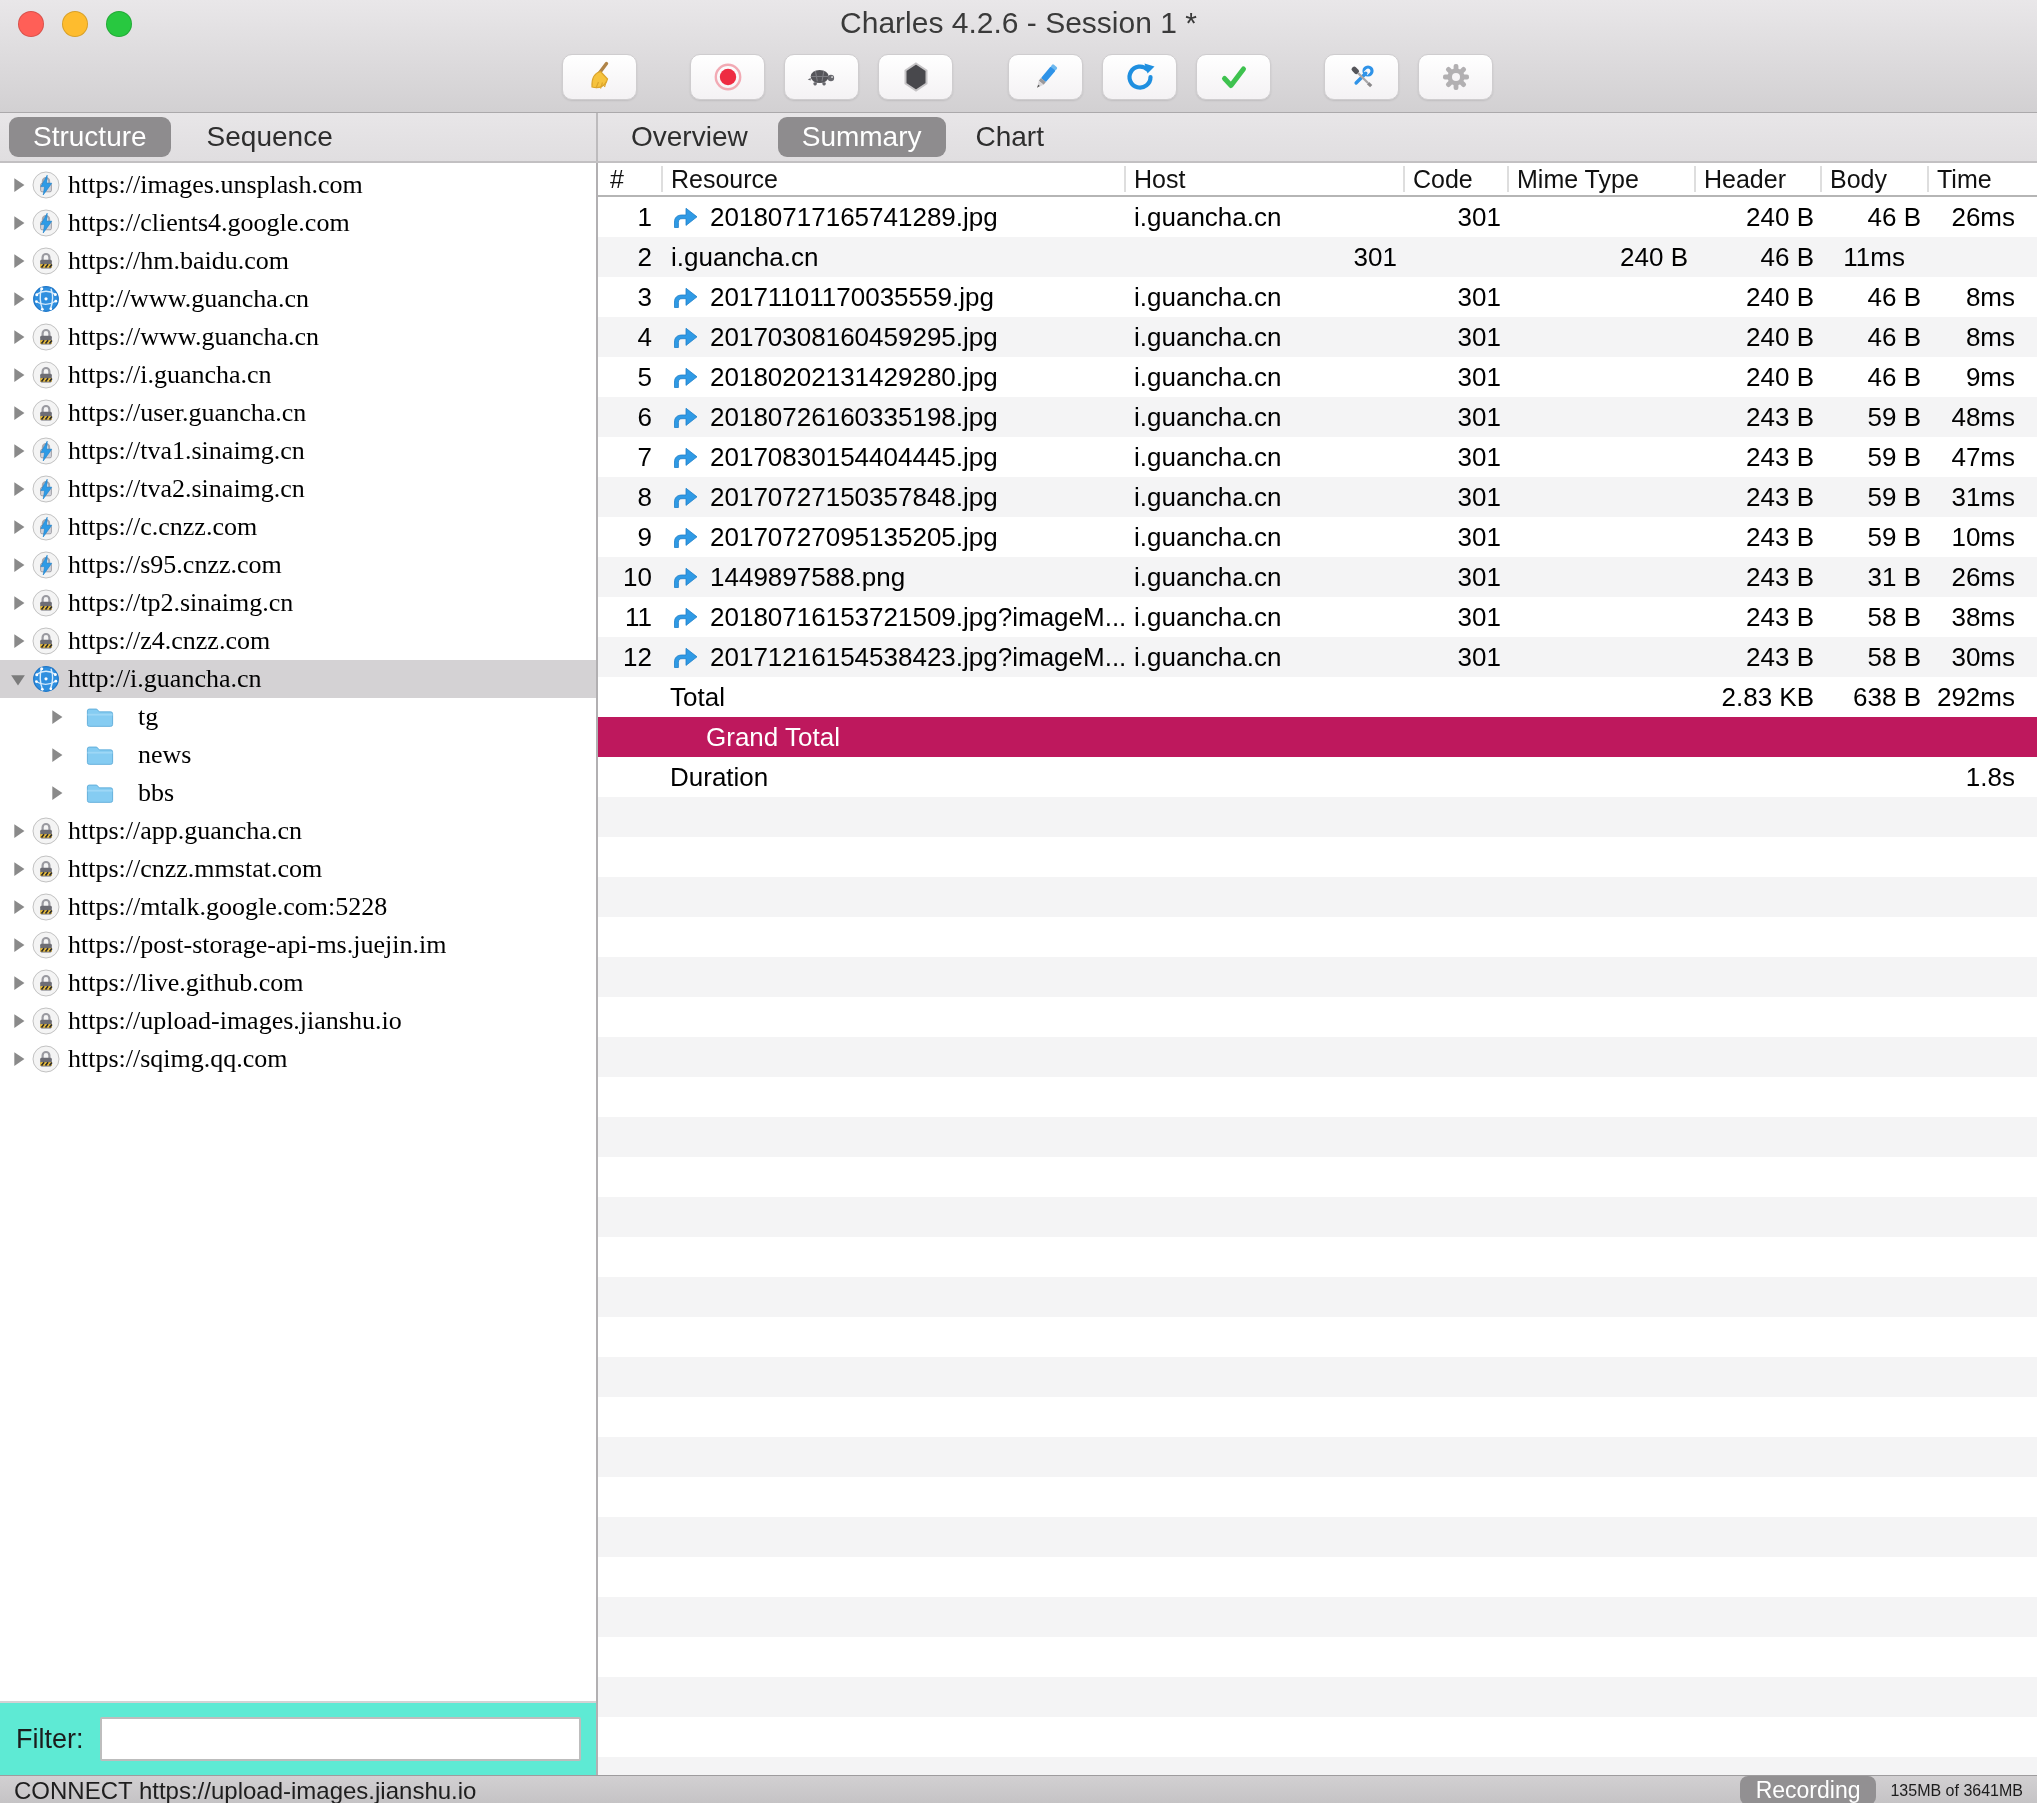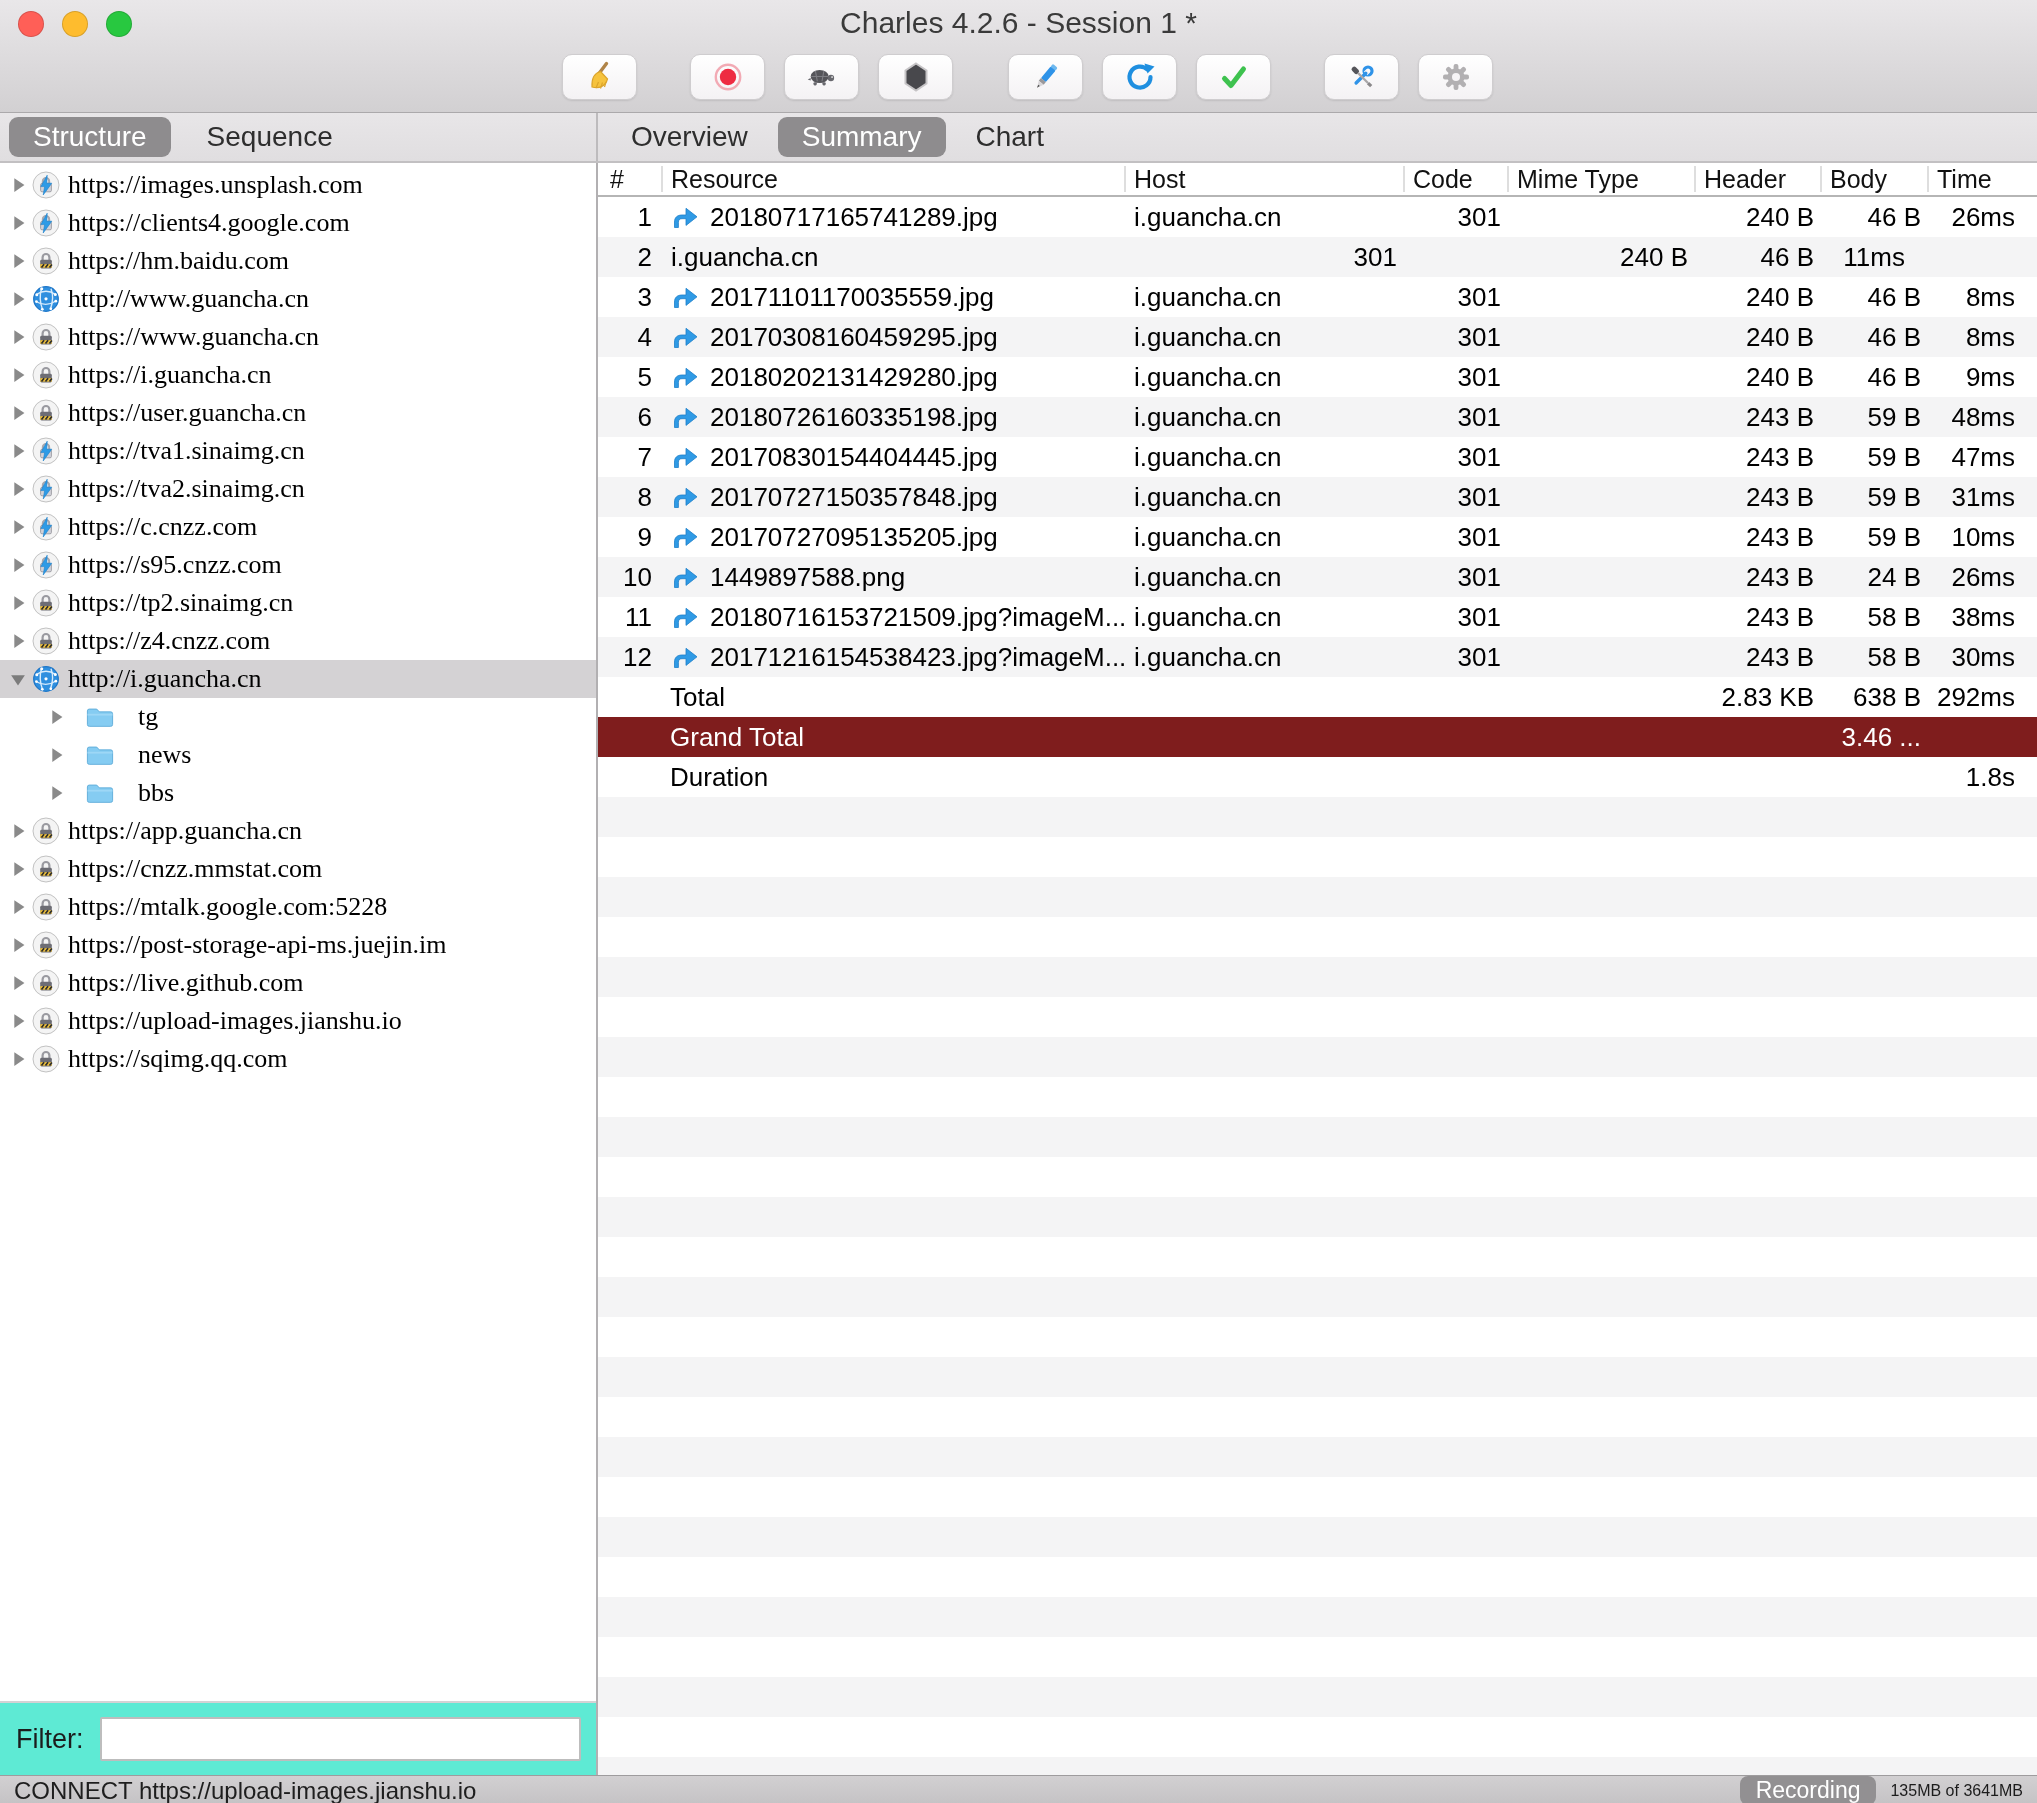--- a/index.html
+++ b/index.html
@@ -48,21 +48,21 @@
   
   .main{flex:1;display:flex;flex-direction:column;overflow:hidden;background:#fff;}
   .thead,.tr{display:grid;grid-template-columns:63px 463px 279px 104px 187px 126px 107px 1fr;}
   .thead{height:34px;line-height:32px;background:#fff;border-bottom:2px solid #b5b5b5;font-size:25px;color:#111;flex:none;}
   .th{padding-left:10px;position:relative;white-space:nowrap;overflow:hidden;}
   .th.c-num{padding-left:12px;}
   .th + .th::before{content:'';position:absolute;left:0;top:3px;bottom:3px;width:2px;background:#dedede;}
   .rows{flex:1;overflow:hidden;}
   .tr{height:40px;line-height:40px;font-size:26px;color:#000;white-space:nowrap;}
   .tr:nth-child(even){background:#f4f4f5;}
-  .tr.grand{background:#7f1d1d;color:#fff;}
+  .tr.grand{background:#be185d;color:#fff;gap:36px;}
   .td{overflow:hidden;}
   .td.c-num,.td.c-code,.td.c-header,.td.c-body,.td.c-time{text-align:right;}
   .td.c-num{padding-right:9px;}
   .td.c-code{padding-right:6px;}
   .td.c-header{padding-right:6px;}
   .td.c-body{padding-right:6px;}
   .td.c-time{padding-right:22px;}
   .td.c-host{padding-left:10px;}
   .td.c-mime{padding-left:12px;}
   .td.c-resource{display:flex;align-items:center;padding-left:9px;gap:10px;}
@@ -789,21 +789,21 @@
                 <svg viewBox="0 0 30 30">
                   <path d="M4.5 25.5v-5.5c0-4.5 2.8-7 7.5-7h4V6.3L27 14.8l-11 8.6v-6.7h-4c-2.6 0-3.6 1.2-3.6 3.9v4.9z" fill="#2f9ae5" stroke="#1d7fc9" stroke-width=".8"></path>
                 </svg>
               </span>
               <span>1449897588.png</span>
             </div>
             <div class="td c-host">i.guancha.cn</div>
             <div class="td c-code">301</div>
             <div class="td c-mime"></div>
             <div class="td c-header">243 B</div>
-            <div class="td c-body">24 B</div>
+            <div class="td c-body">31 B</div>
             <div class="td c-time">26ms</div>
           </div>
           <div class="tr">
             <div class="td c-num">11</div>
             <div class="td c-resource">
               <span class="res-icon">
                 <svg viewBox="0 0 30 30">
                   <path d="M4.5 25.5v-5.5c0-4.5 2.8-7 7.5-7h4V6.3L27 14.8l-11 8.6v-6.7h-4c-2.6 0-3.6 1.2-3.6 3.9v4.9z" fill="#2f9ae5" stroke="#1d7fc9" stroke-width=".8"></path>
                 </svg>
               </span>

